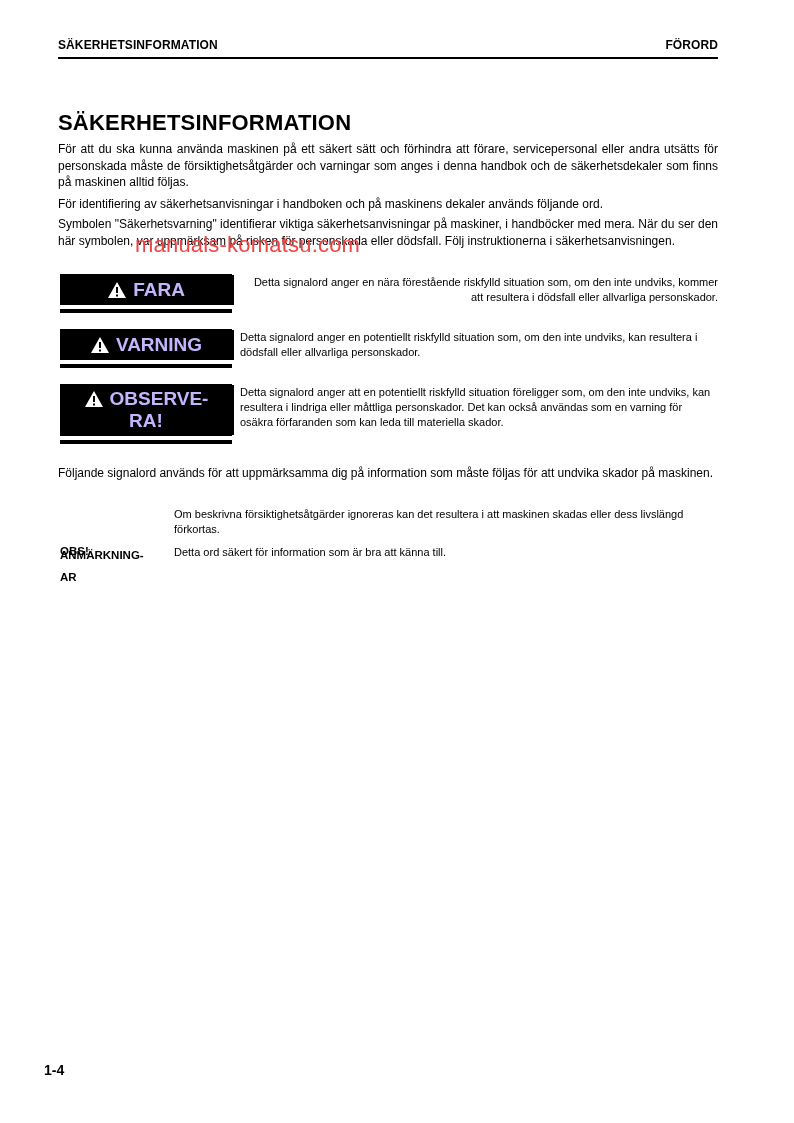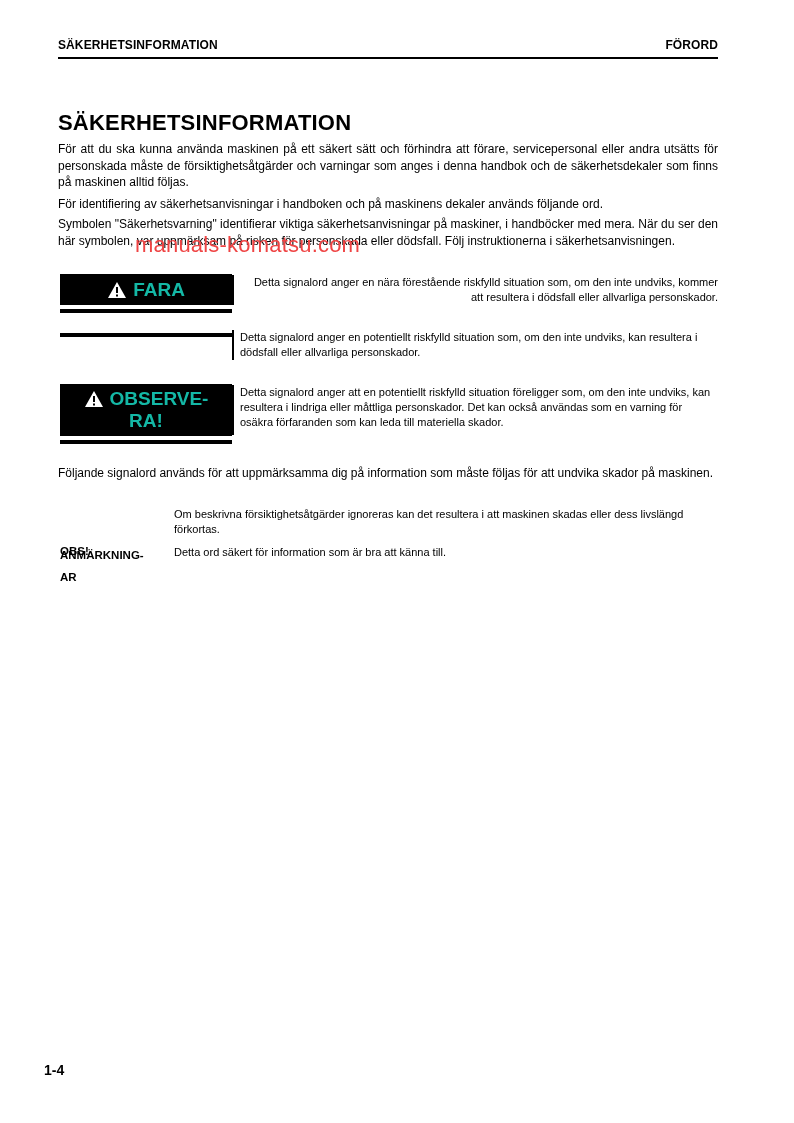--- a/index.html
+++ b/index.html
@@ -69,21 +69,21 @@
       letter-spacing: 0.2px;
       pointer-events: none;
     }
     .signal {
       position: absolute;
       left: 60px;
       width: 172px;
     }
     .signal-box {
       background: #000;
-      color: #14b8a6;
+      color: #c4b5fd;
       font-weight: bold;
       font-size: 19px;
       text-align: center;
       display: flex;
       align-items: center;
       justify-content: center;
       gap: 6px;
       line-height: 22px;
     }
     .signal-box .warn-icon {
@@ -181,20 +181,28 @@
       <rect x="9" y="13.5" width="2" height="2" fill="#000"></rect>
     </svg>
     <span>FARA</span>
   </div>
   <div class="signal-rule"></div>
 </div>
 <div class="desc-bar" style="top:275px;height:30px;"></div>
 <p class="signal-desc d-fara">Detta signalord anger en nära förestående riskfylld situation som, om den inte undviks, kommer att resultera i dödsfall eller allvarliga personskador.</p>
 
 <div class="signal varning">
+  <div class="signal-box">
+    <svg class="warn-icon" viewBox="0 0 20 18">
+      <polygon points="10,1 19,17 1,17" fill="#fff"></polygon>
+      <rect x="9" y="6" width="2" height="6" fill="#000"></rect>
+      <rect x="9" y="13.5" width="2" height="2" fill="#000"></rect>
+    </svg>
+    <span>VARNING</span>
+  </div>
   <div class="signal-rule"></div>
 </div>
 <div class="desc-bar" style="top:330px;height:30px;"></div>
 <p class="signal-desc d-varning">Detta signalord anger en potentiellt riskfylld situation som, om den inte undviks, kan resultera i dödsfall eller allvarliga personskador.</p>
 
 <div class="signal observera">
   <div class="signal-box">
     <div style="display:flex;flex-direction:column;align-items:center;">
       <div style="display:flex;align-items:center;gap:6px;">
         <svg class="warn-icon" viewBox="0 0 20 18">

